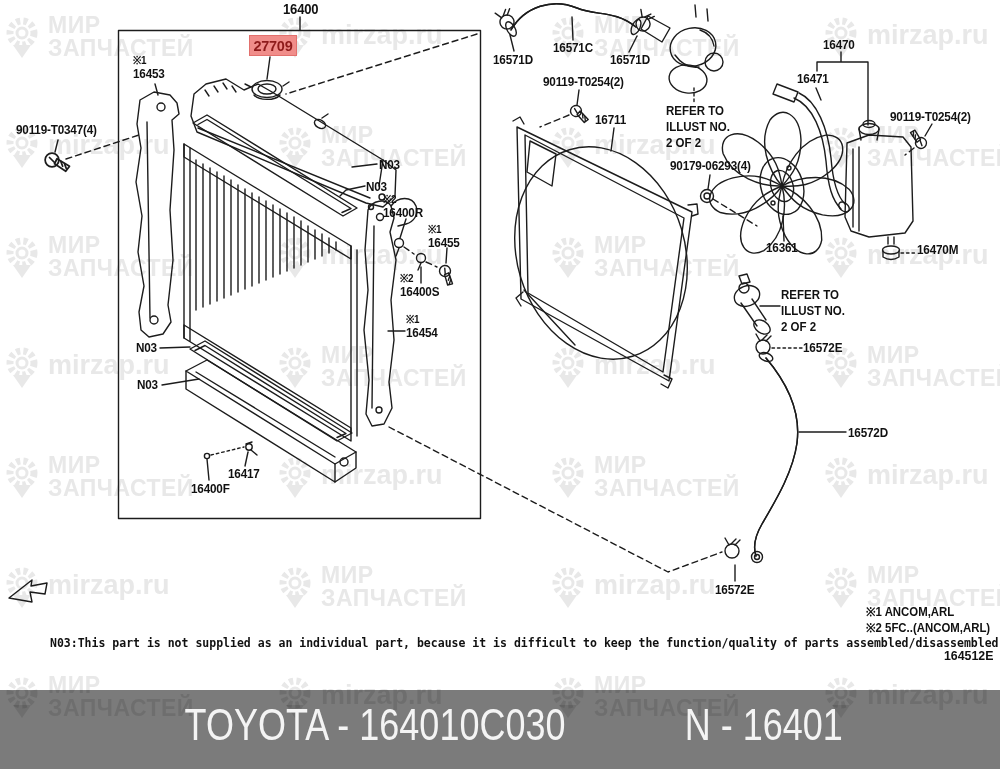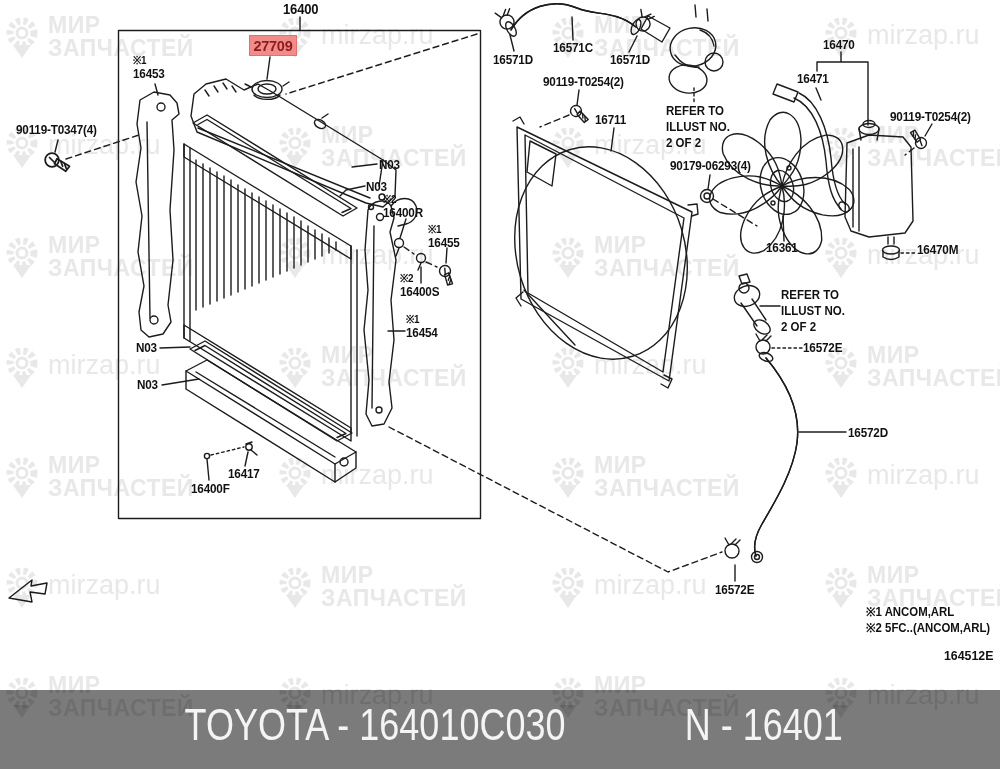--- a/index.html
+++ b/index.html
@@ -2,21 +2,21 @@
 <html><head>
 <meta charset="utf-8">
 <style>
   html,body{margin:0;padding:0;background:#fff;}
   #stage{position:relative;width:1000px;height:769px;overflow:hidden;background:#fff;
          font-family:"Liberation Sans",sans-serif;}
   
   #wm{position:absolute;left:0;top:0;width:1000px;height:690px;overflow:hidden;z-index:0;}
   .wm-item{position:absolute;display:flex;align-items:flex-start;gap:6px;color:#e8e8e8;white-space:nowrap;}
   .wm-brand{font-weight:bold;font-size:23px;line-height:0.98;letter-spacing:.5px;}
-  .wm-url{font-weight:normal;font-size:27px;line-height:1;}
+  .wm-url{font-weight:bold;font-size:27px;line-height:1;}
   .wm-dark{color:rgba(0,0,0,0.10);}
   
   svg.art{position:absolute;left:0;top:0;z-index:1;}
   svg.art path,svg.art line,svg.art circle,svg.art ellipse,svg.art polyline,svg.art rect
     {stroke:#1c1c1c;fill:none;stroke-width:1.4;stroke-linecap:round;stroke-linejoin:round;}
   .wht{fill:#fff;}
   .blk{fill:#111;stroke:none;}
   .fins{fill:url(#fins);}
   .dsh{stroke-dasharray:6 4;}
   .dot{stroke-dasharray:2.5 3;}
@@ -541,20 +541,21 @@
     <div>2 OF 2</div>
   </div>
 
   <div class="lbl" style="left:803px;top:341px">16572E</div>
   <div class="lbl" style="left:848px;top:426px">16572D</div>
   <div class="lbl" style="left:715px;top:583px">16572E</div>
 
 
   <div class="fn" style="left:866px;top:603px">※1 ANCOM,ARL</div>
   <div class="fn" style="left:866px;top:619px">※2 5FC..(ANCOM,ARL)</div>
+  <div class="note-line" style="left:50px;top:636px">N03:This part is not supplied as an individual part, because it is difficult to keep the function/quality of parts assembled/disassembled</div>
   <div class="fn" style="left:944px;top:648px;font-size:13px">164512E</div>
 
   <div class="footer">
     <div>
         <div class="wm-item wm-dark" style="left: 2px; top: -16px;">
           <svg width="40" height="46" viewBox="0 0 40 46">
             <circle cx="20" cy="19" r="12" fill="none" stroke="currentColor" stroke-width="7" stroke-dasharray="4 3.2"></circle>
             <circle cx="20" cy="19" r="5" fill="none" stroke="currentColor" stroke-width="3"></circle>
             <path d="M11,31 L20,44 L29,31 Z" fill="currentColor"></path>
           </svg>

